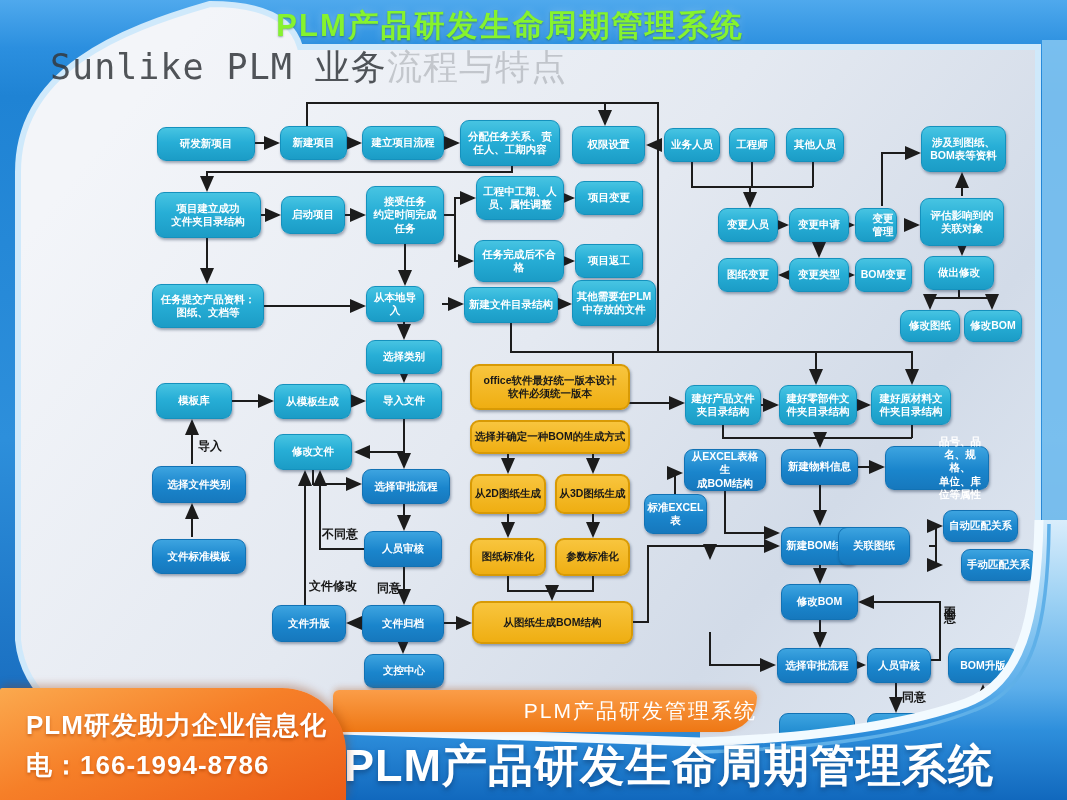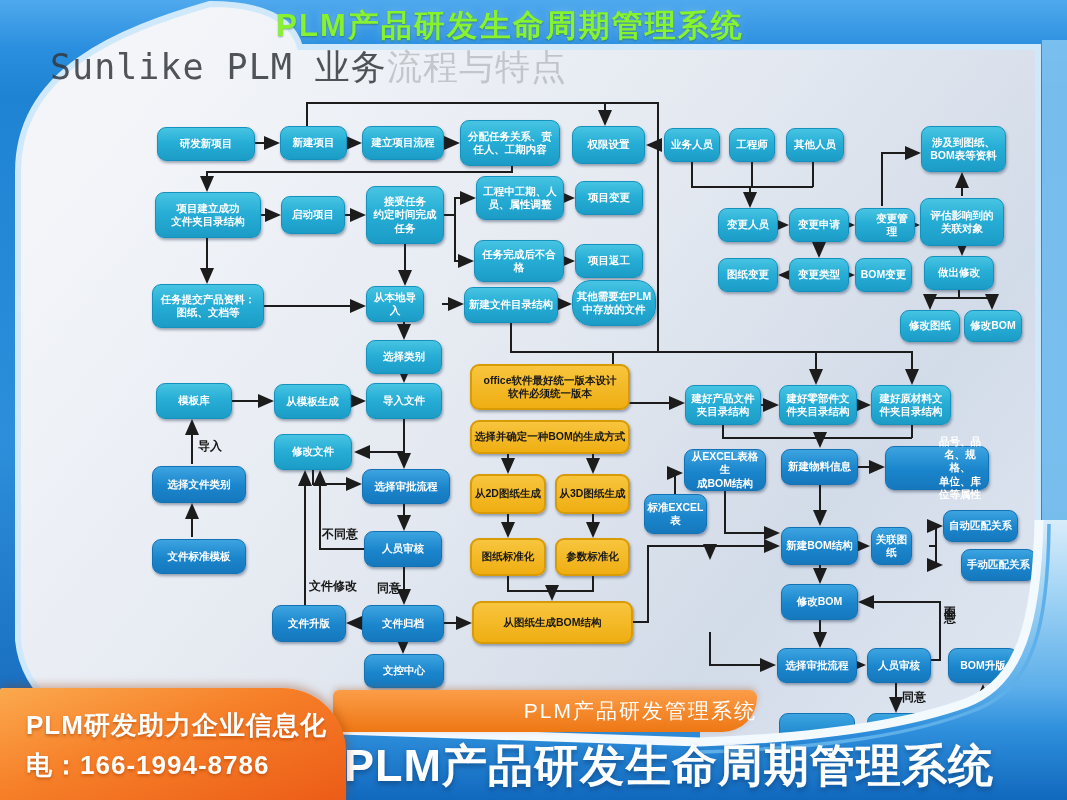--- a/index.html
+++ b/index.html
@@ -198,34 +198,34 @@
 约定时间完成
 任务</div>
       <div class="node cyan" style="left: 476px; top: 176px; width: 88px; height: 44px;">工程中工期、人
 员、属性调整</div>
       <div class="node cyan" style="left: 575px; top: 181px; width: 68px; height: 34px;">项目变更</div>
       <div class="node cyan" style="left: 474px; top: 240px; width: 90px; height: 42px;">任务完成后不合
 格</div>
       <div class="node cyan" style="left: 575px; top: 244px; width: 68px; height: 34px;">项目返工</div>
       <div class="node cyan" style="left: 718px; top: 208px; width: 60px; height: 34px;">变更人员</div>
       <div class="node cyan" style="left: 789px; top: 208px; width: 60px; height: 34px;">变更申请</div>
-      <div class="node cyan" style="left: 855px; top: 208px; width: 60px; height: 34px; padding-left: 16px;">变更管理</div>
+      <div class="node cyan" style="left: 855px; top: 208px; width: 42px; height: 34px; padding-left: 16px;">变更管理</div>
       <div class="node cyan" style="left: 920px; top: 198px; width: 84px; height: 48px;">评估影响到的
 关联对象</div>
       <div class="node cyan" style="left: 718px; top: 258px; width: 60px; height: 34px;">图纸变更</div>
       <div class="node cyan" style="left: 789px; top: 258px; width: 60px; height: 34px;">变更类型</div>
       <div class="node cyan" style="left: 855px; top: 258px; width: 57px; height: 34px;">BOM变更</div>
       <div class="node cyan" style="left: 924px; top: 256px; width: 70px; height: 34px;">做出修改</div>
       <div class="node cyan" style="left: 900px; top: 310px; width: 60px; height: 32px;">修改图纸</div>
       <div class="node cyan" style="left: 964px; top: 310px; width: 58px; height: 32px;">修改BOM</div>
       <div class="node cyan" style="left: 152px; top: 284px; width: 112px; height: 44px;">任务提交产品资料：
 图纸、文档等</div>
       <div class="node cyan" style="left: 366px; top: 286px; width: 58px; height: 36px;">从本地导入</div>
       <div class="node cyan" style="left: 464px; top: 287px; width: 94px; height: 36px;">新建文件目录结构</div>
-      <div class="node cyan" style="left: 572px; top: 280px; width: 84px; height: 46px; border-radius: 19px;">其他需要在PLM
+      <div class="node cyan" style="left: 572px; top: 280px; width: 84px; height: 46px;">其他需要在PLM
 中存放的文件</div>
       <div class="node cyan" style="left: 366px; top: 340px; width: 76px; height: 34px;">选择类别</div>
       <div class="node cyan" style="left: 156px; top: 383px; width: 76px; height: 36px;">模板库</div>
       <div class="node cyan" style="left: 274px; top: 384px; width: 77px; height: 35px;">从模板生成</div>
       <div class="node cyan" style="left: 366px; top: 383px; width: 76px; height: 36px;">导入文件</div>
       <div class="node cyan" style="left: 274px; top: 434px; width: 78px; height: 36px;">修改文件</div>
       <div class="node blue" style="left: 362px; top: 469px; width: 88px; height: 35px;">选择审批流程</div>
       <div class="node blue" style="left: 152px; top: 466px; width: 94px; height: 37px;">选择文件类别</div>
       <div class="node blue" style="left: 364px; top: 531px; width: 78px; height: 36px;">人员审核</div>
       <div class="node blue" style="left: 152px; top: 539px; width: 94px; height: 35px;">文件标准模板</div>
@@ -247,21 +247,21 @@
       <div class="node cyan" style="left: 871px; top: 385px; width: 80px; height: 40px;">建好原材料文
 件夹目录结构</div>
       <div class="node blue" style="left: 684px; top: 449px; width: 82px; height: 42px;">从EXCEL表格生
 成BOM结构</div>
       <div class="node blue" style="left: 781px; top: 449px; width: 77px; height: 36px;">新建物料信息</div>
       <div class="node blue" style="left: 885px; top: 446px; width: 104px; height: 44px; padding-left: 48px;">品号、品名、规格、
 单位、库位等属性</div>
       <div class="node blue" style="left: 644px; top: 494px; width: 63px; height: 40px;">标准EXCEL
 表</div>
       <div class="node blue" style="left: 781px; top: 527px; width: 77px; height: 38px;">新建BOM结构</div>
-      <div class="node blue" style="left: 871px; top: 527px; width: 41px; height: 38px;">关联图纸</div>
+      <div class="node blue" style="left: 838px; top: 527px; width: 72px; height: 38px;">关联图纸</div>
       <div class="node blue" style="left: 943px; top: 510px; width: 75px; height: 32px;">自动匹配关系</div>
       <div class="node blue" style="left: 943px; top: 549px; width: 75px; height: 32px; margin-left: 18px;">手动匹配关系</div>
       <div class="node blue" style="left: 781px; top: 584px; width: 77px; height: 36px;">修改BOM</div>
       <div class="node blue" style="left: 777px; top: 648px; width: 80px; height: 35px;">选择审批流程</div>
       <div class="node blue" style="left: 867px; top: 648px; width: 64px; height: 35px;">人员审核</div>
       <div class="node blue" style="left: 948px; top: 648px; width: 70px; height: 35px;">BOM升版</div>
       <div class="node stub" style="left: 779px; top: 713px; width: 76px; height: 26px;"></div>
       <div class="node stub" style="left: 867px; top: 713px; width: 62px; height: 26px;"></div>
       <span class="edge-label" style="left: 198px; top: 438px;">导入</span>
       <span class="edge-label" style="left: 322px; top: 526px;">不同意</span>

